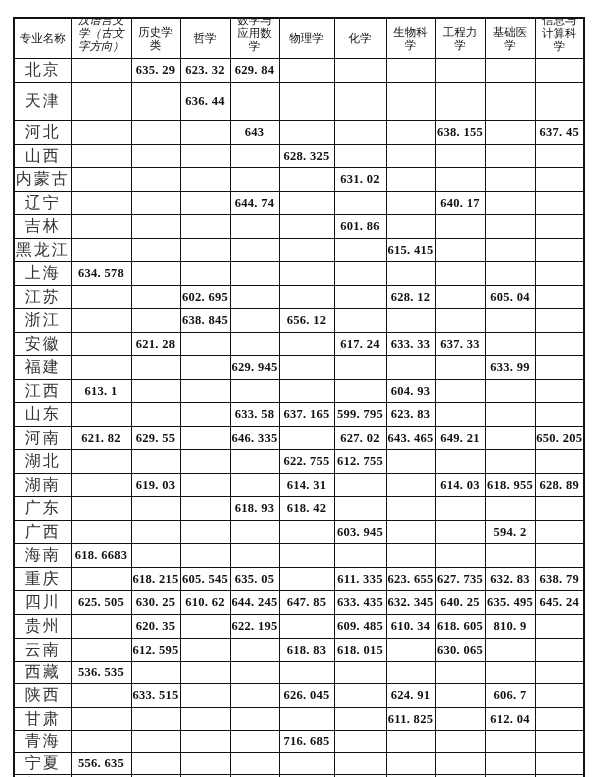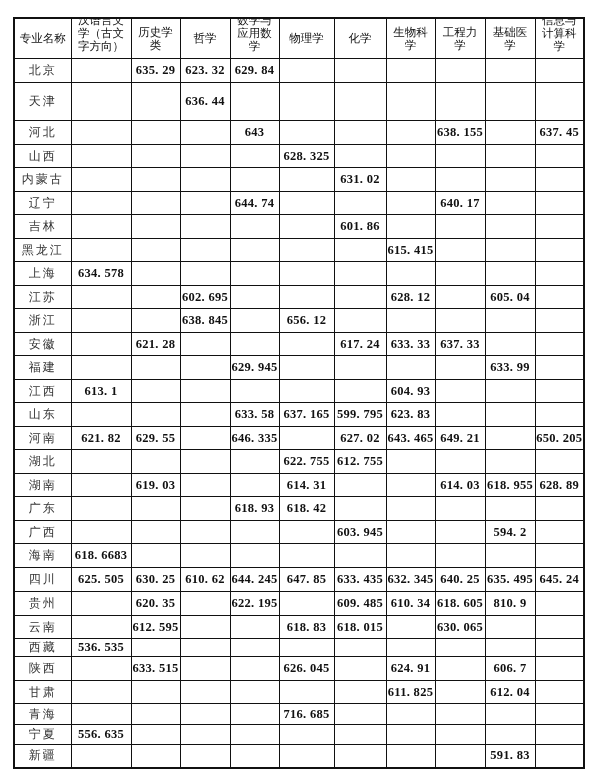--- a/index.html
+++ b/index.html
@@ -25,21 +25,21 @@
     line-height: 13px;
     color: #111;
     white-space: normal;
     height: 34px;
   }
   #tbl th .clip { display: block; height: 34px; overflow: hidden; display: flex; align-items: center; justify-content: center; }
   #tbl th .clip.tall { align-items: flex-start; }
   #tbl th .inner { display: block; padding: 0 2px; }
   #tbl td.prov {
     font-family: "DejaVu Serif", serif;
-    font-size: 12px;
+    font-size: 16px;
     color: #333;
     letter-spacing: 2px;
   }
   #tbl td.val {
     font-family: "Liberation Serif", serif;
     font-weight: bold;
     font-size: 12.5px;
     color: #111;
     letter-spacing: 0.3px;
   }
@@ -62,21 +62,21 @@
       <col style="width:49px">
   </colgroup>
   <thead>
     <tr id="hdr">
         <th>
           <span class="clip">
             <span class="inner">专业名称</span>
           </span>
         </th>
         <th>
-          <span class="clip tall" style="margin-top: -5px; height: 44px;">
+          <span class="clip tall" style="margin-top: -5px; height: 44px; font-style: italic;">
             <span class="inner">汉语言文学（古文字方向）</span>
           </span>
         </th>
         <th>
           <span class="clip">
             <span class="inner">历史学类</span>
           </span>
         </th>
         <th>
           <span class="clip">
@@ -386,20 +386,33 @@
         <td class="val">618. 6683</td>
         <td class="val"></td>
         <td class="val"></td>
         <td class="val"></td>
         <td class="val"></td>
         <td class="val"></td>
         <td class="val"></td>
         <td class="val"></td>
         <td class="val"></td>
         <td class="val"></td>
+      </tr>
+      <tr style="height: 23px;">
+        <td class="prov">重庆</td>
+        <td class="val"></td>
+        <td class="val">618. 215</td>
+        <td class="val">605. 545</td>
+        <td class="val">635. 05</td>
+        <td class="val"></td>
+        <td class="val">611. 335</td>
+        <td class="val">623. 655</td>
+        <td class="val">627. 735</td>
+        <td class="val">632. 83</td>
+        <td class="val">638. 79</td>
       </tr>
       <tr style="height: 24px;">
         <td class="prov">四川</td>
         <td class="val">625. 505</td>
         <td class="val">630. 25</td>
         <td class="val">610. 62</td>
         <td class="val">644. 245</td>
         <td class="val">647. 85</td>
         <td class="val">633. 435</td>
         <td class="val">632. 345</td>

